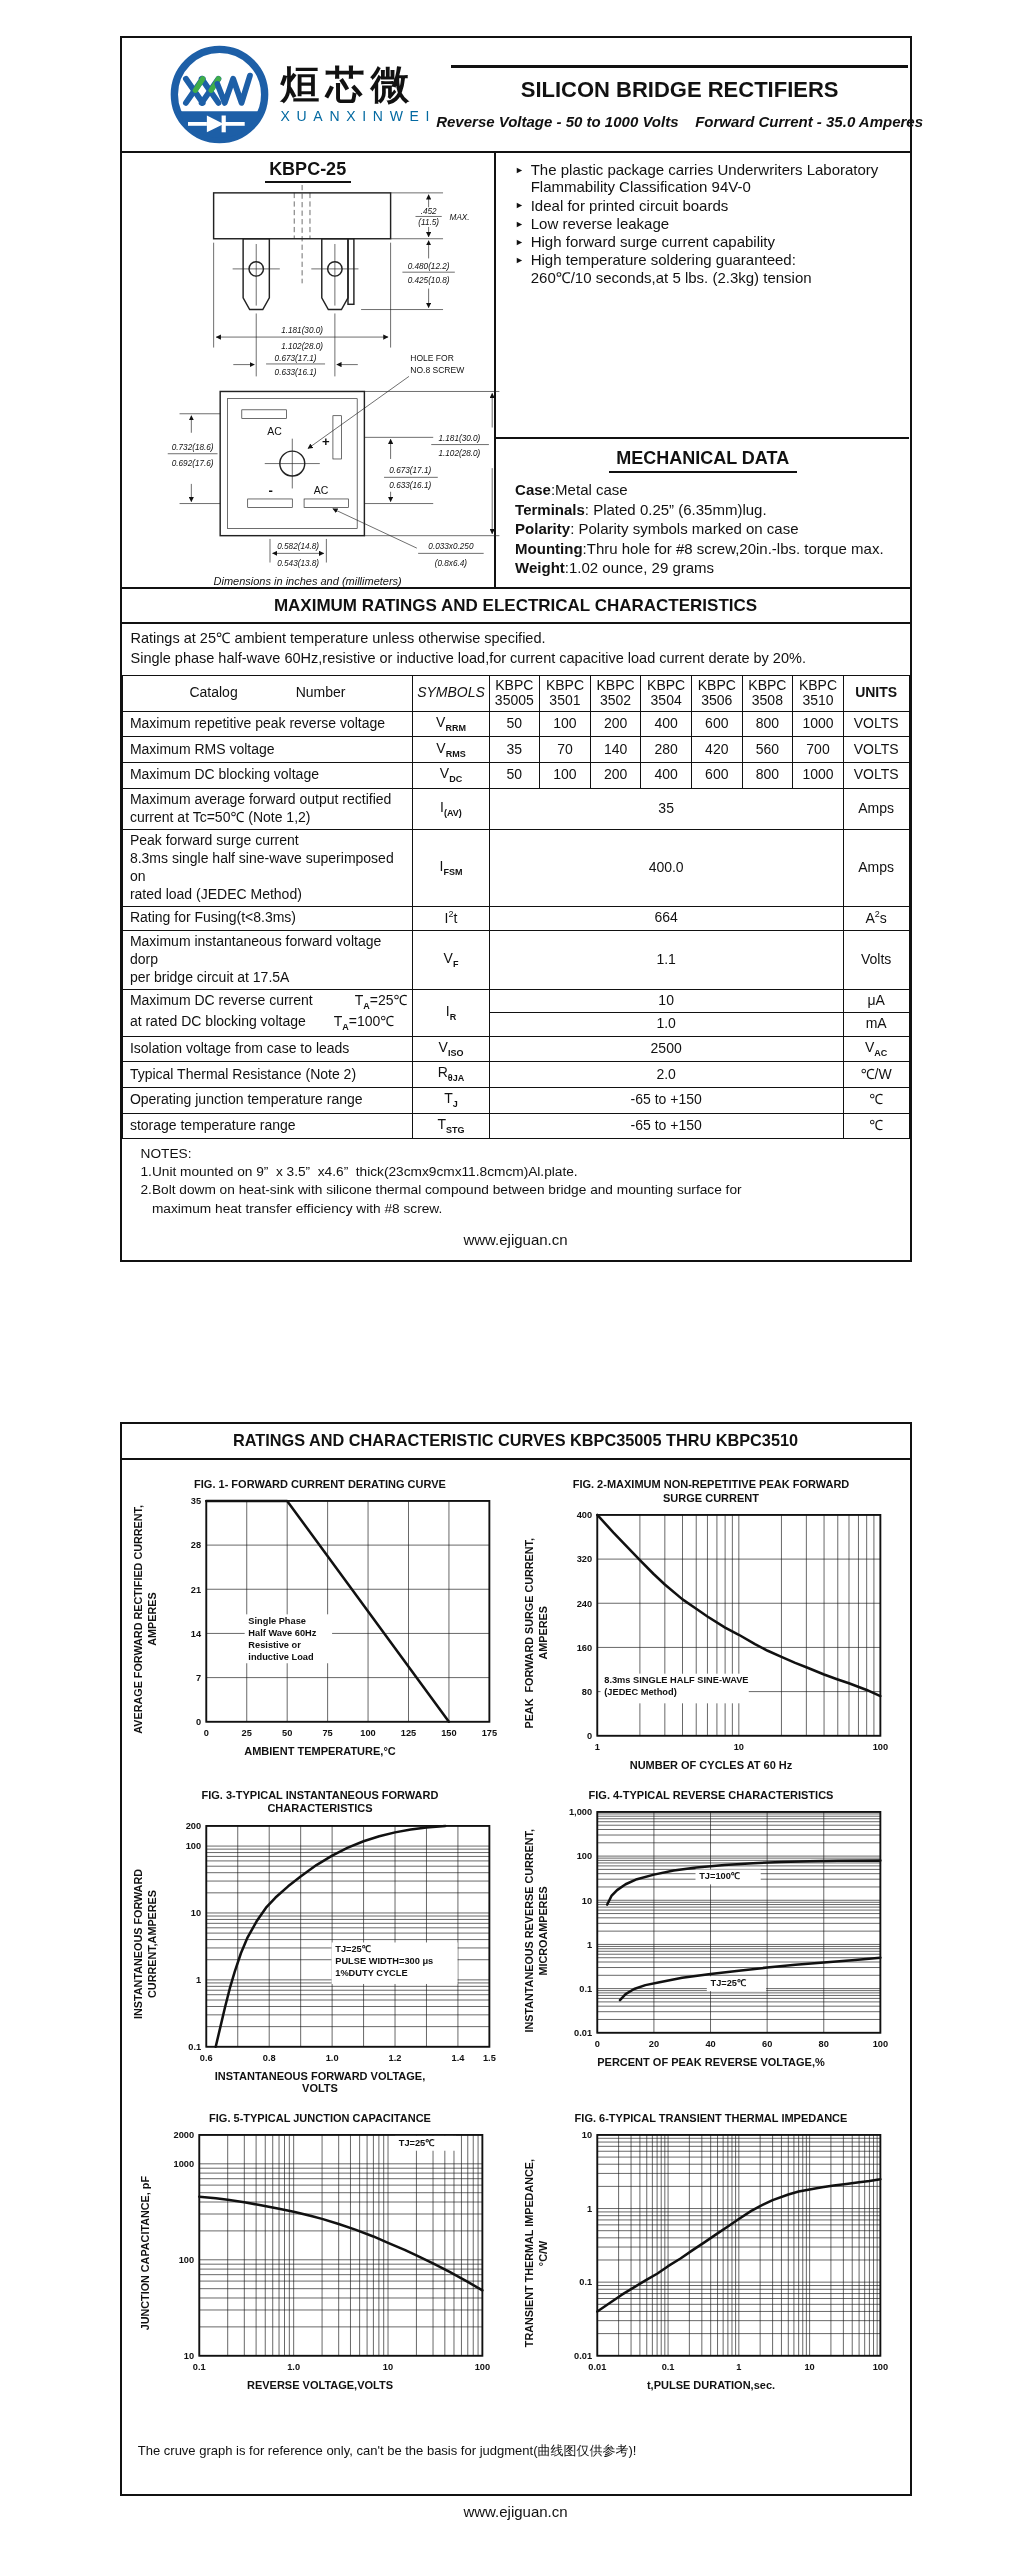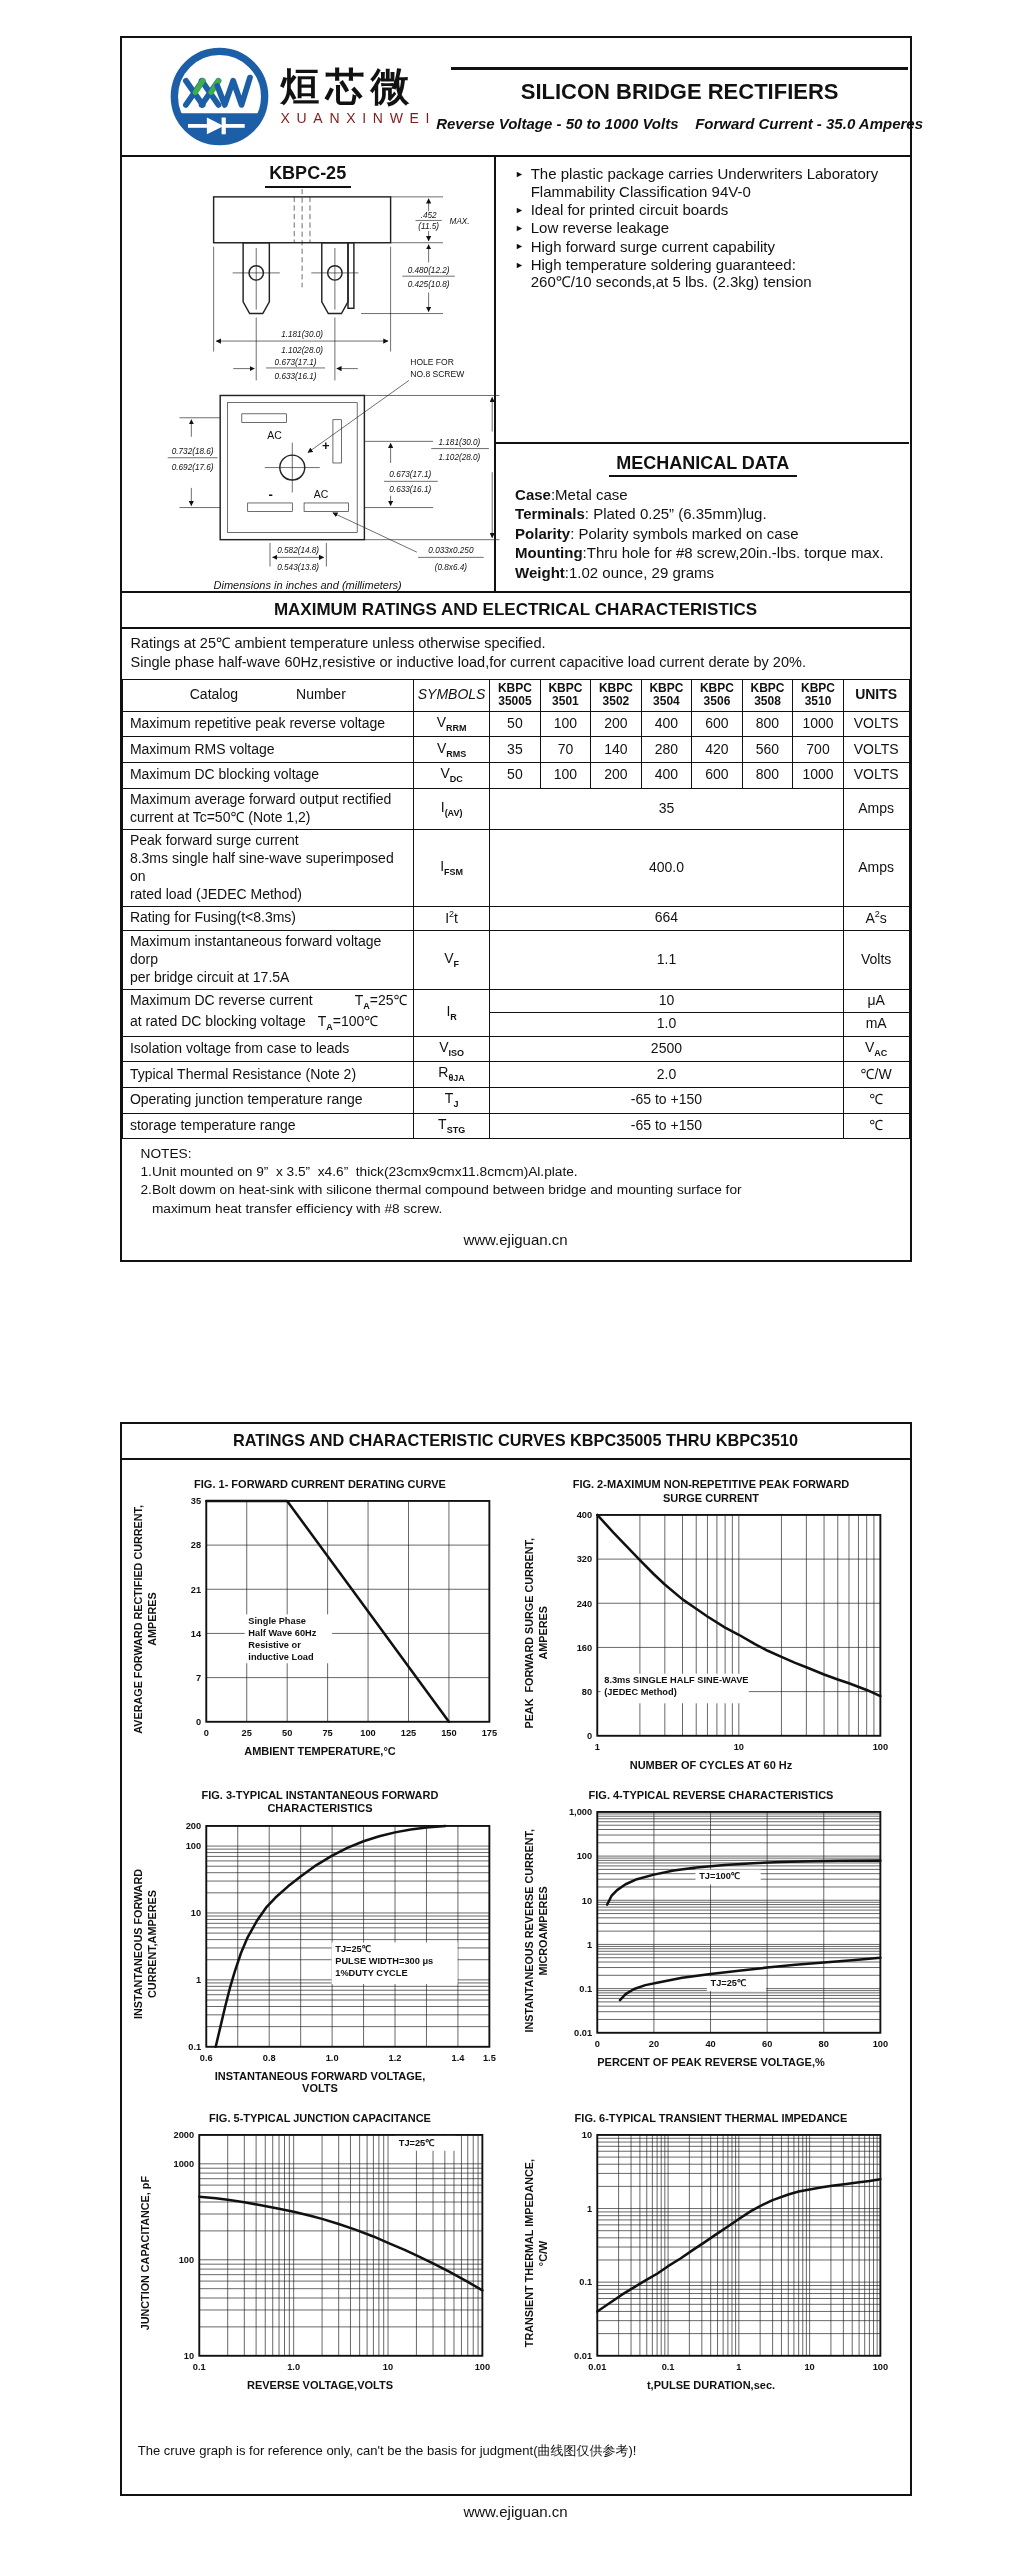--- a/index.html
+++ b/index.html
@@ -17,21 +17,21 @@
     display:flex; flex-direction:column;
   }
   #sheet1 { margin-top:36px; height:1226px; }
   #sheet2 { margin-top:160px; height:1074px; }
 
   
   .hdr { display:flex; align-items:center; height:132px; border-bottom:2.2px solid #111; }
   .logo-wrap { width:46%; display:flex; align-items:center; padding-left:45px; }
   .logo-text { margin-left:9px; }
   .logo-cn { font-size:39px; font-weight:bold; letter-spacing:6px; color:#111; line-height:1.05; }
-  .logo-en { font-size:14px; letter-spacing:6.7px; color:#7f1d1d; margin-top:1.5px; }
+  .logo-en { font-size:14px; letter-spacing:6.7px; color:#0369a1; margin-top:1.5px; }
   .titleblock { flex:1; text-align:center; padding-right:13.4px; }
   .doc-title { font-size:28px; font-weight:bold; letter-spacing:0.4px; }
   .title-rule { height:3px; background:#111; width:94%; margin:6px auto 9px; }
   .doc-sub { font-size:22px; font-weight:bold; }
   .doc-tag { font-size:15px; font-style:italic; font-weight:bold; margin-top:10.4px; white-space:pre; }
 
   
   .cols { display:flex; border-bottom:2.2px solid #111; height:436px; }
   .col-l { width:47.5%; border-right:2.2px solid #111; padding-top:4.5px; text-align:center; }
   .col-r { width:52.5%; display:flex; flex-direction:column; }
@@ -54,25 +54,25 @@
   .intro { padding:5.2px 9px 6px; font-size:14.5px; line-height:1.35; }
 
   table.ratings { width:100%; border-collapse:collapse; border-top:1.5px solid #111; }
   table.ratings td { border:1.5px solid #111; padding:2.2px 3.7px; font-size:14px; text-align:center; vertical-align:middle; line-height:1.28; }
   table.ratings td.param { text-align:left; padding-left:7.4px; }
   table.ratings sub { font-size:9px; font-weight:bold; }
   table.ratings sup { font-size:9px; }
   td.cath { font-size:15px; text-align:left; padding-left:9px; }
   td.cath .cat2 { margin-left:58px; }
   td.symh { font-style:italic; font-size:12.6px; }
-  td.part div { font-size:12px; font-weight:bold; line-height:1.1; }
+  td.part div { font-size:14px; font-weight:normal; line-height:1.1; }
   td.unith { font-weight:bold; font-size:13.4px; }
   .cond-line { display:flex; }
   .cond-line .cond { margin-left:42px; white-space:nowrap; }
-  .cond-line .cond2 { margin-left:12px; white-space:nowrap; }
+  .cond-line .cond2 { margin-left:28px; white-space:nowrap; }
 
   .notes { padding:6px 19px; font-size:13.7px; line-height:1.32; }
   .notes div { white-space:pre; }
   .spacer { flex:1; }
   .site { text-align:center; font-size:15px; margin:7.4px 0 12px; }
 
   
   .band2 { text-align:center; font-weight:bold; font-size:16.3px; padding:7.4px 0; border-bottom:2.2px solid #111; }
   .figs { display:grid; grid-template-columns:1fr 1fr; padding:18px 3px 0; row-gap:18px; }
   .fig { display:flex; flex-direction:column; align-items:center; }

